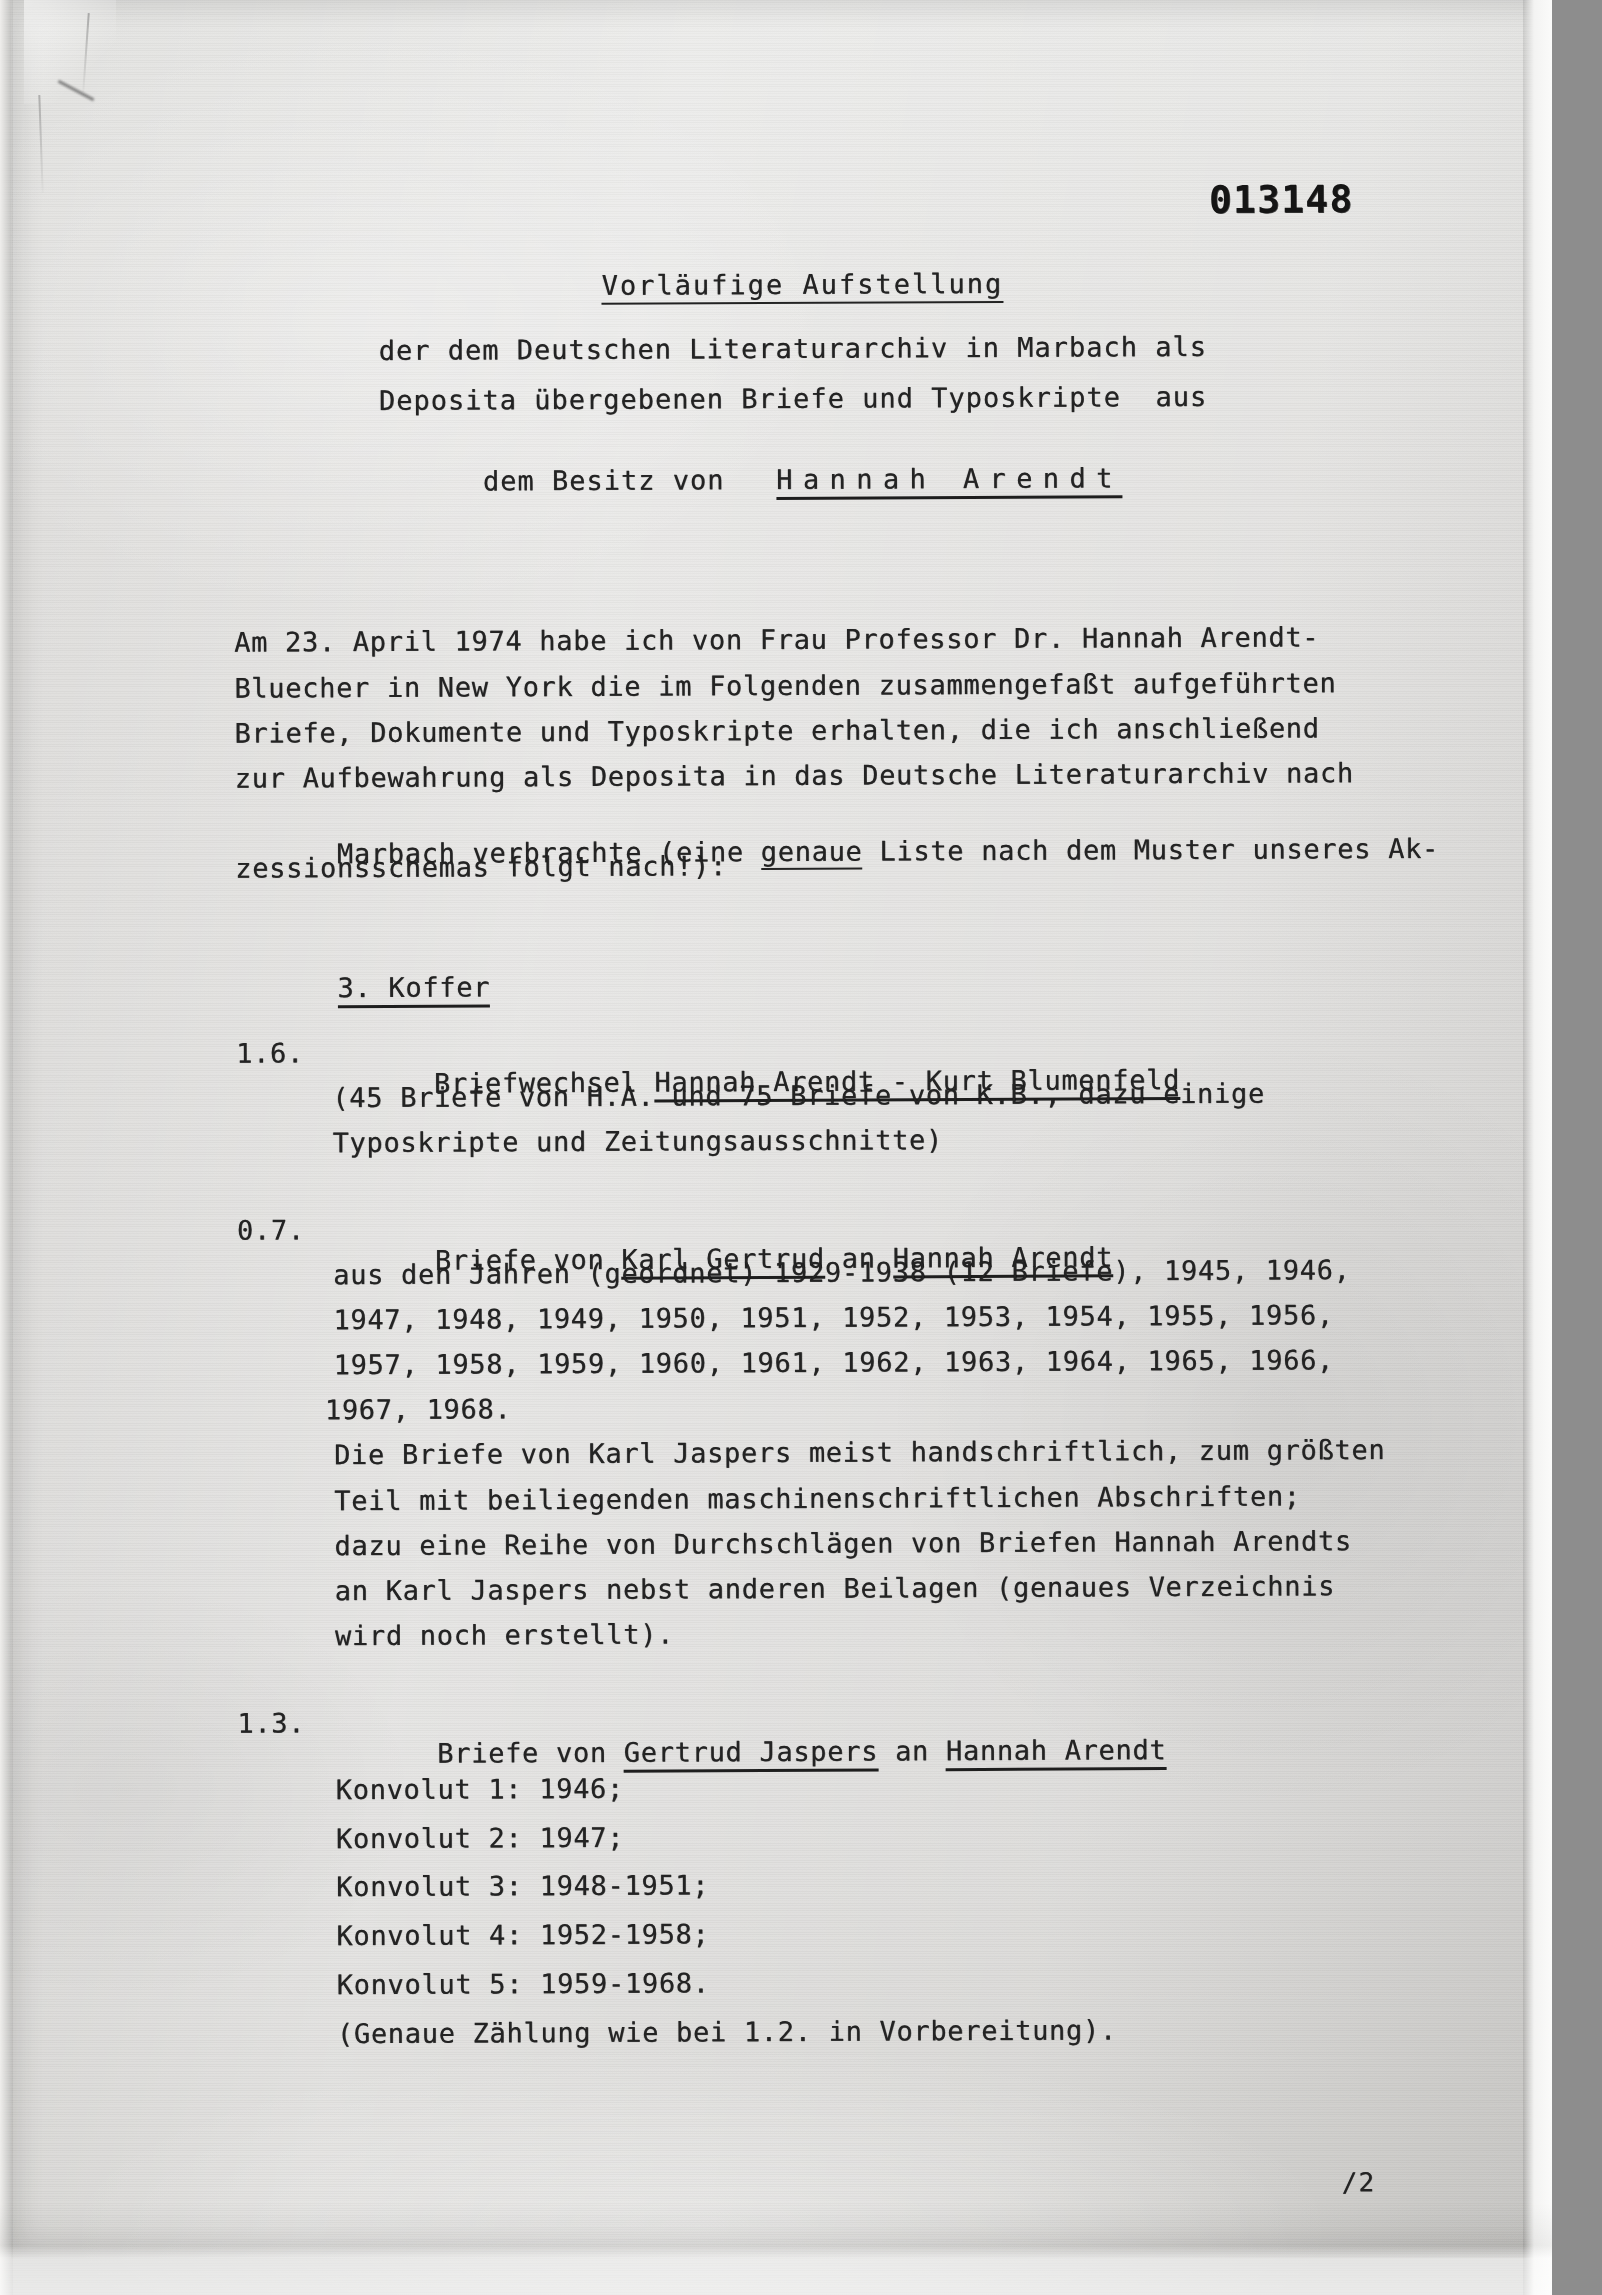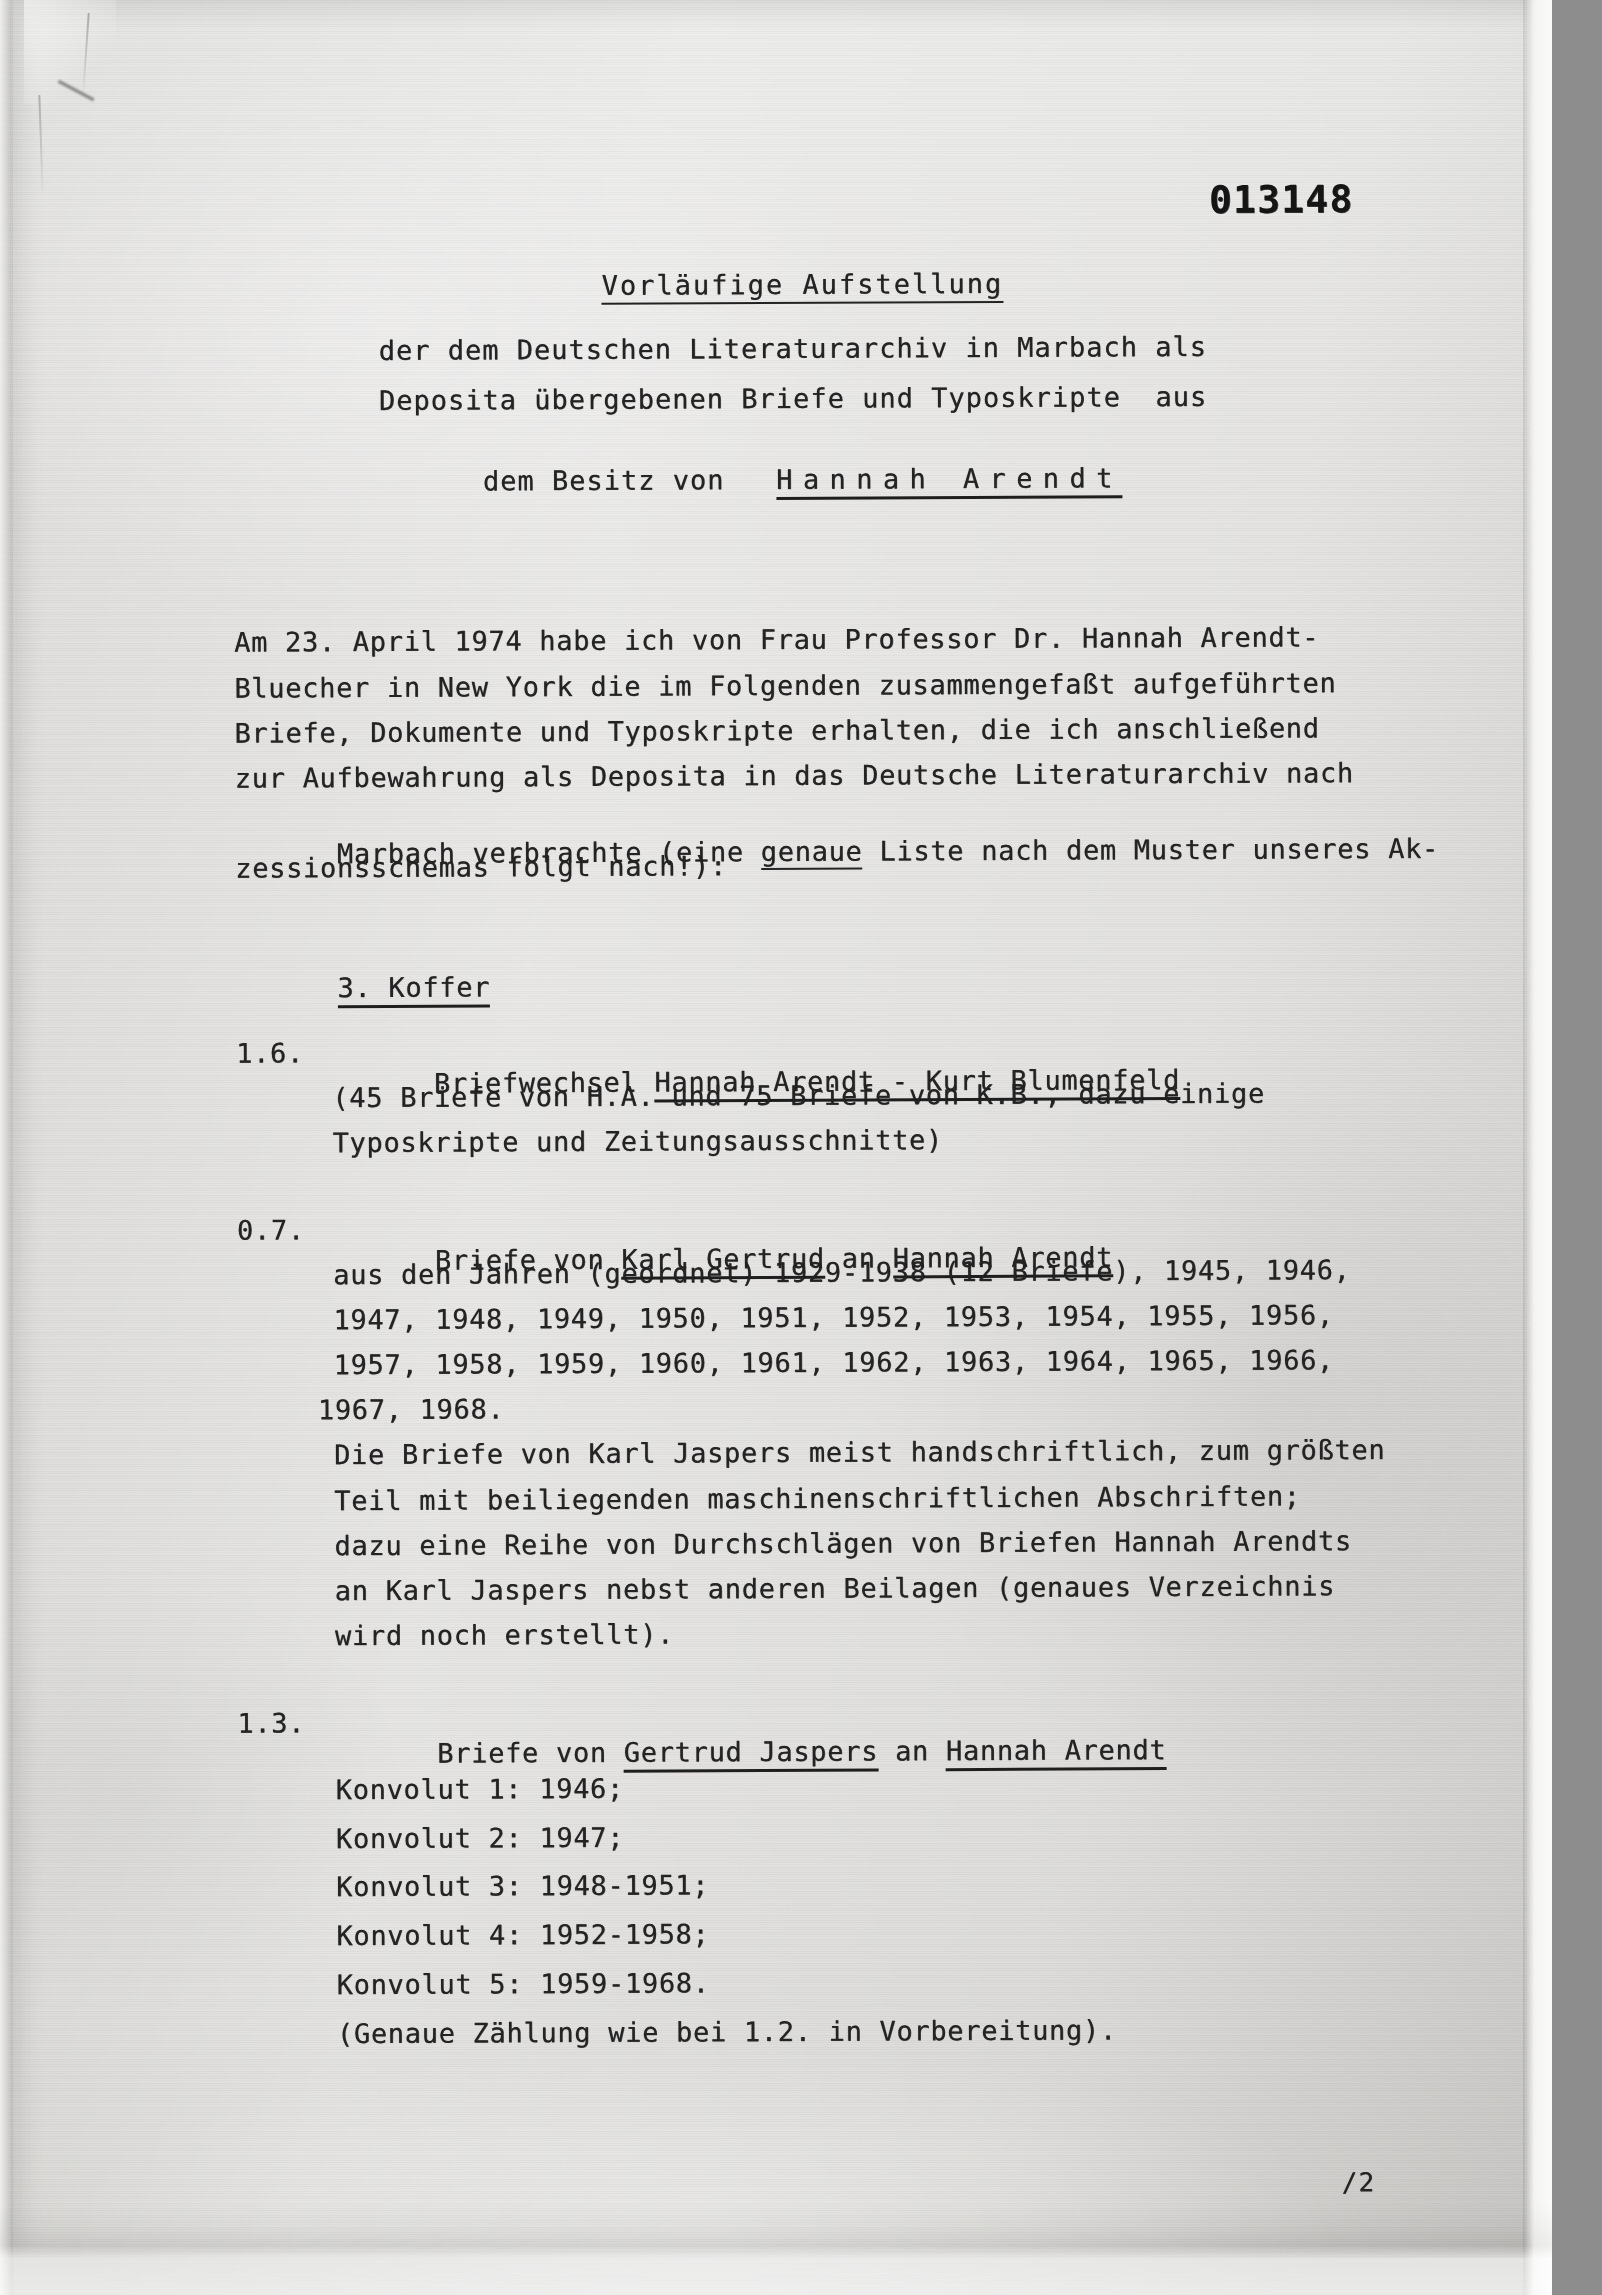--- a/index.html
+++ b/index.html
@@ -229,21 +229,21 @@
     <div class="ln body" style="left:327px; top:1080px;">(45 Briefe von H.A. und 75 Briefe von K.B., dazu einige</div>
     <div class="ln body" style="left:327px; top:1125px;">Typoskripte und Zeitungsausschnitte)</div>
 
     <div class="ln body" style="left:231px; top:1212px;">0.7.</div>
     <div class="ln body" style="left:327px; top:1212px;">
       <span>Briefe von </span><span class="u2">Karl Gertrud</span><span> an </span><span class="u2">Hannah Arendt</span>
     </div>
     <div class="ln body" style="left:327px; top:1257px;">aus den Jahren (geordnet) 1929-1938 (12 Briefe), 1945, 1946,</div>
     <div class="ln body" style="left:327px; top:1302px;">1947, 1948, 1949, 1950, 1951, 1952, 1953, 1954, 1955, 1956,</div>
     <div class="ln body" style="left:327px; top:1347px;">1957, 1958, 1959, 1960, 1961, 1962, 1963, 1964, 1965, 1966,</div>
-    <div class="ln body" style="left:311px; top:1392px;text-align:center;">1967, 1968.</div>
+    <div class="ln body" style="left:318px; top:1392px;text-align:center;">1967, 1968.</div>
     <div class="ln body" style="left:327px; top:1437px;">Die Briefe von Karl Jaspers meist handschriftlich, zum größten</div>
     <div class="ln body" style="left:327px; top:1483px;">Teil mit beiliegenden maschinenschriftlichen Abschriften;</div>
     <div class="ln body" style="left:327px; top:1528px;">dazu eine Reihe von Durchschlägen von Briefen Hannah Arendts</div>
     <div class="ln body" style="left:327px; top:1573px;">an Karl Jaspers nebst anderen Beilagen (genaues Verzeichnis</div>
     <div class="ln body" style="left:327px; top:1618px;">wird noch erstellt).</div>
 
     <div class="ln body" style="left:229px; top:1705px;">1.3.</div>
     <div class="ln body" style="left:327px; top:1705px;">
       <span>Briefe von </span><span class="u2">Gertrud Jaspers</span><span> an </span><span class="u2">Hannah Arendt</span>
     </div>

